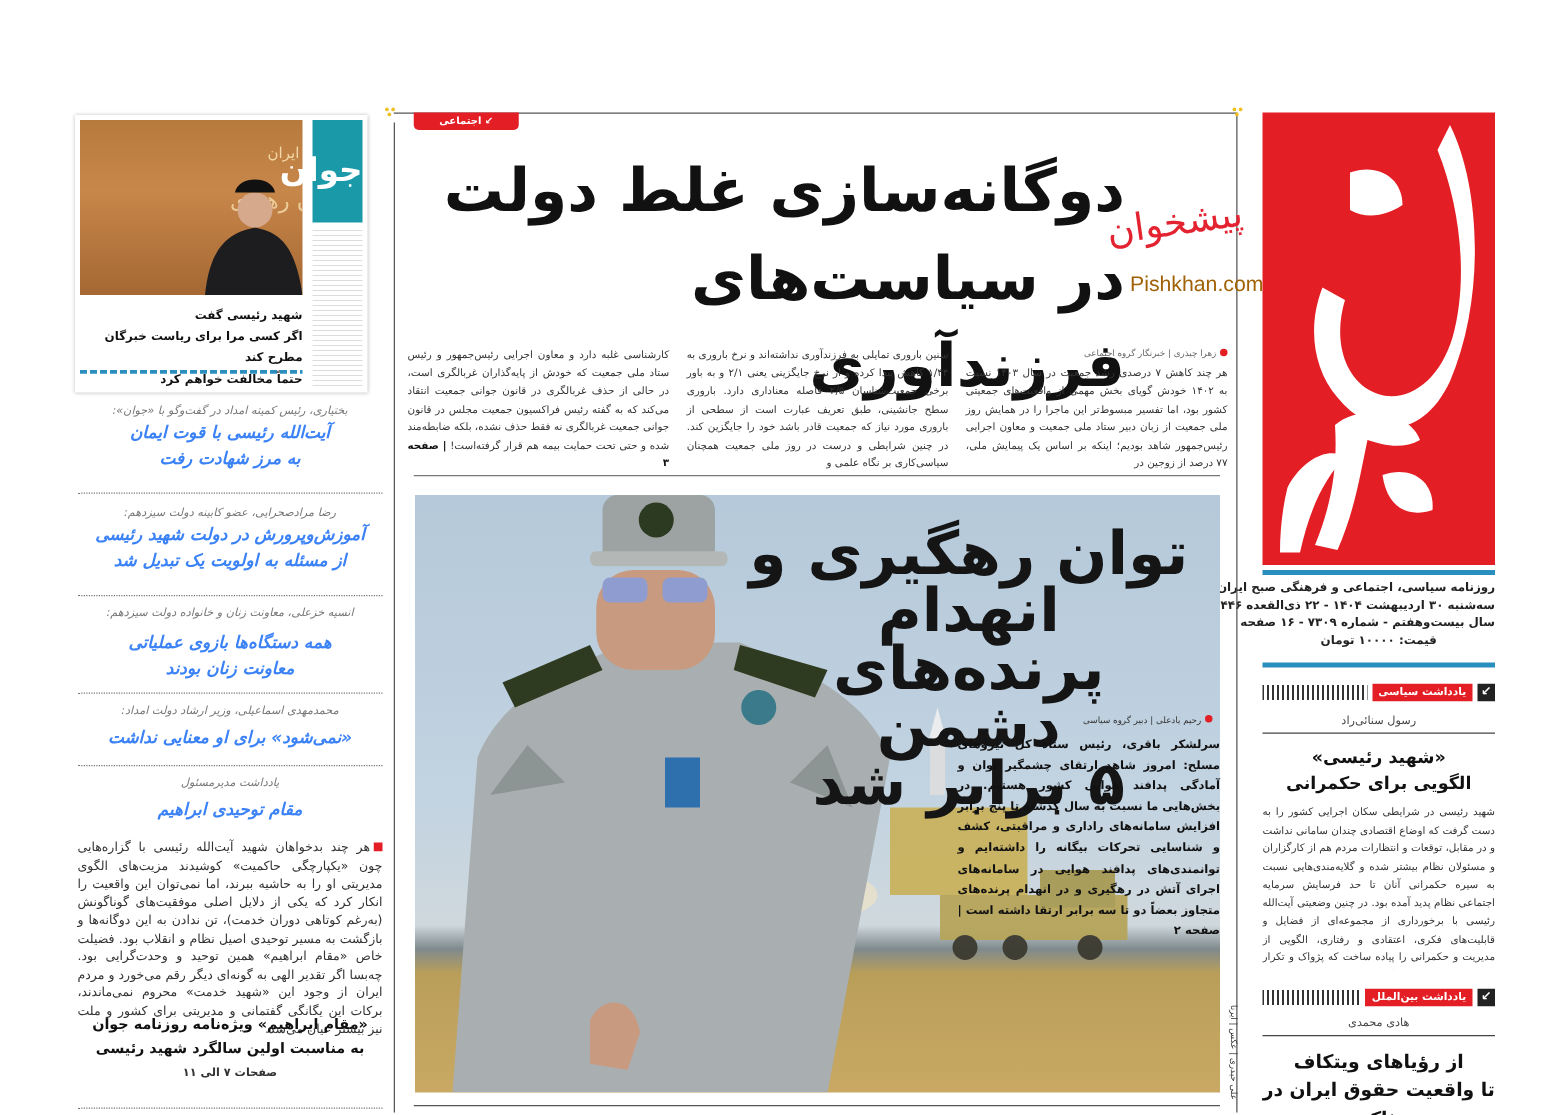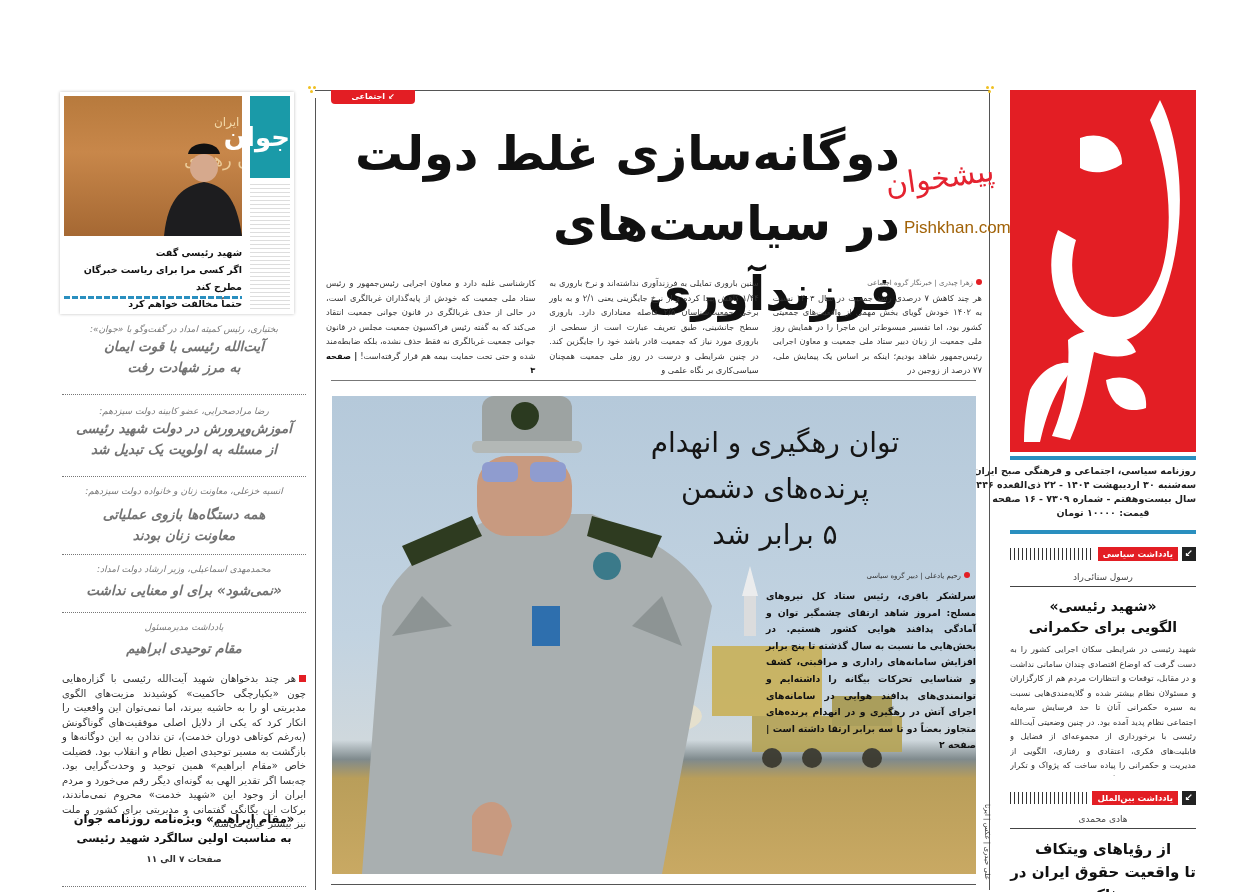--- a/index.html
+++ b/index.html
@@ -40,38 +40,38 @@
 
   .lead-cols { left:326px; top:276px; width:656px; height:92px; display:flex; gap:14px; }
   .lead-col { flex:1; font-size:8.3px; line-height:14.5px; color:#333; text-align:justify; }
   .byline-small { font-size:7px; color:#666; }
   .byline-small .dot { display:inline-block; width:6px; height:6px; background:#e31e24; border-radius:50%; margin-left:3px; }
   .lead-col b { color:#111; }
   .center-rule { left:331px; top:380px; width:645px; height:1px; background:#777; }
 
   .photo { left:332px; top:396px; width:644px; height:478px; overflow:hidden;
            background:linear-gradient(180deg,#b5c9da 0%,#c2d3e1 50%,#cfd8dd 72%,#7f8a8d 76%,#b99e5a 80%,#c9a963 100%); }
-  .photo-title { left:590px; top:420px; width:370px; text-align:center; font-weight:400; font-size:28px; line-height:46px; color:#151515; }
+  .photo-title { left:590px; top:420px; width:370px; text-align:center; font-weight:700; font-size:48px; line-height:46px; color:#151515; }
   .photo-byline { left:770px; top:572px; width:200px; font-size:7px; color:#333; }
   .photo-byline .dot { display:inline-block; width:6px; height:6px; background:#e31e24; border-radius:50%; margin-left:3px; }
   .photo-body { left:766px; top:588px; width:210px; font-size:9.3px; line-height:16.6px; font-weight:bold; color:#111; text-align:justify; }
   .credit { left:977px; top:800px; width:14px; height:80px; font-size:7px; color:#333; writing-mode:vertical-rl; }
   .bottom-rule { left:331px; top:884px; width:645px; height:1px; background:#555; }
 
   
   .thumb { left:60px; top:92px; width:234px; height:222px; background:#fff; box-shadow:0 0 3px rgba(0,0,0,.25); }
   .thumb-photo { left:64px; top:96px; width:178px; height:140px; background:linear-gradient(180deg,#b77a3d 0%,#c8874a 40%,#a56833 100%); overflow:hidden; }
   .thumb-logo { left:250px; top:96px; width:40px; height:82px; background:#1a9aa8; color:#fff; font-size:26px; font-weight:900; text-align:center; line-height:82px; }
   .thumb-side { left:250px; top:184px; width:40px; height:126px; background:repeating-linear-gradient(180deg,#ddd 0 1px,#fff 1px 4px); }
   .thumb-head { left:64px; top:244px; width:178px; text-align:right; font-weight:900; font-size:9.5px; line-height:17px; color:#111; }
   .thumb-foot { left:64px; top:296px; width:178px; height:3px; background:repeating-linear-gradient(90deg,#2a8fbf 0 6px,transparent 6px 8px); }
 
   .l-item { left:58px; width:252px; text-align:center;font-style:italic; }
   .l-kicker { font-size:9px; color:#777; line-height:14px; }
-  .l-title { font-size:13.5px; font-weight:900; line-height:21px; color:#737373; }
+  .l-title { font-size:13.5px; font-weight:900; line-height:21px; color:#3b82f6; }
   .dotted { left:62px; width:244px; height:1px; border-top:1px dotted #777; }
   .l-body { left:62px; top:672px; width:244px; font-size:10px; line-height:14.5px; color:#333; text-align:justify; }
   .l-body .sq { display:inline-block; width:7px; height:7px; background:#e31e24; margin-left:3px; }
   .l-foot { left:58px; width:252px; text-align:center; font-size:11.5px; font-weight:900; line-height:19px; color:#111; }
   .l-pages { left:58px; width:252px; text-align:center; font-size:9px; color:#333; font-weight:bold; }
 </style>
 </head>
 <body>
 
 <div class="abs masthead">

